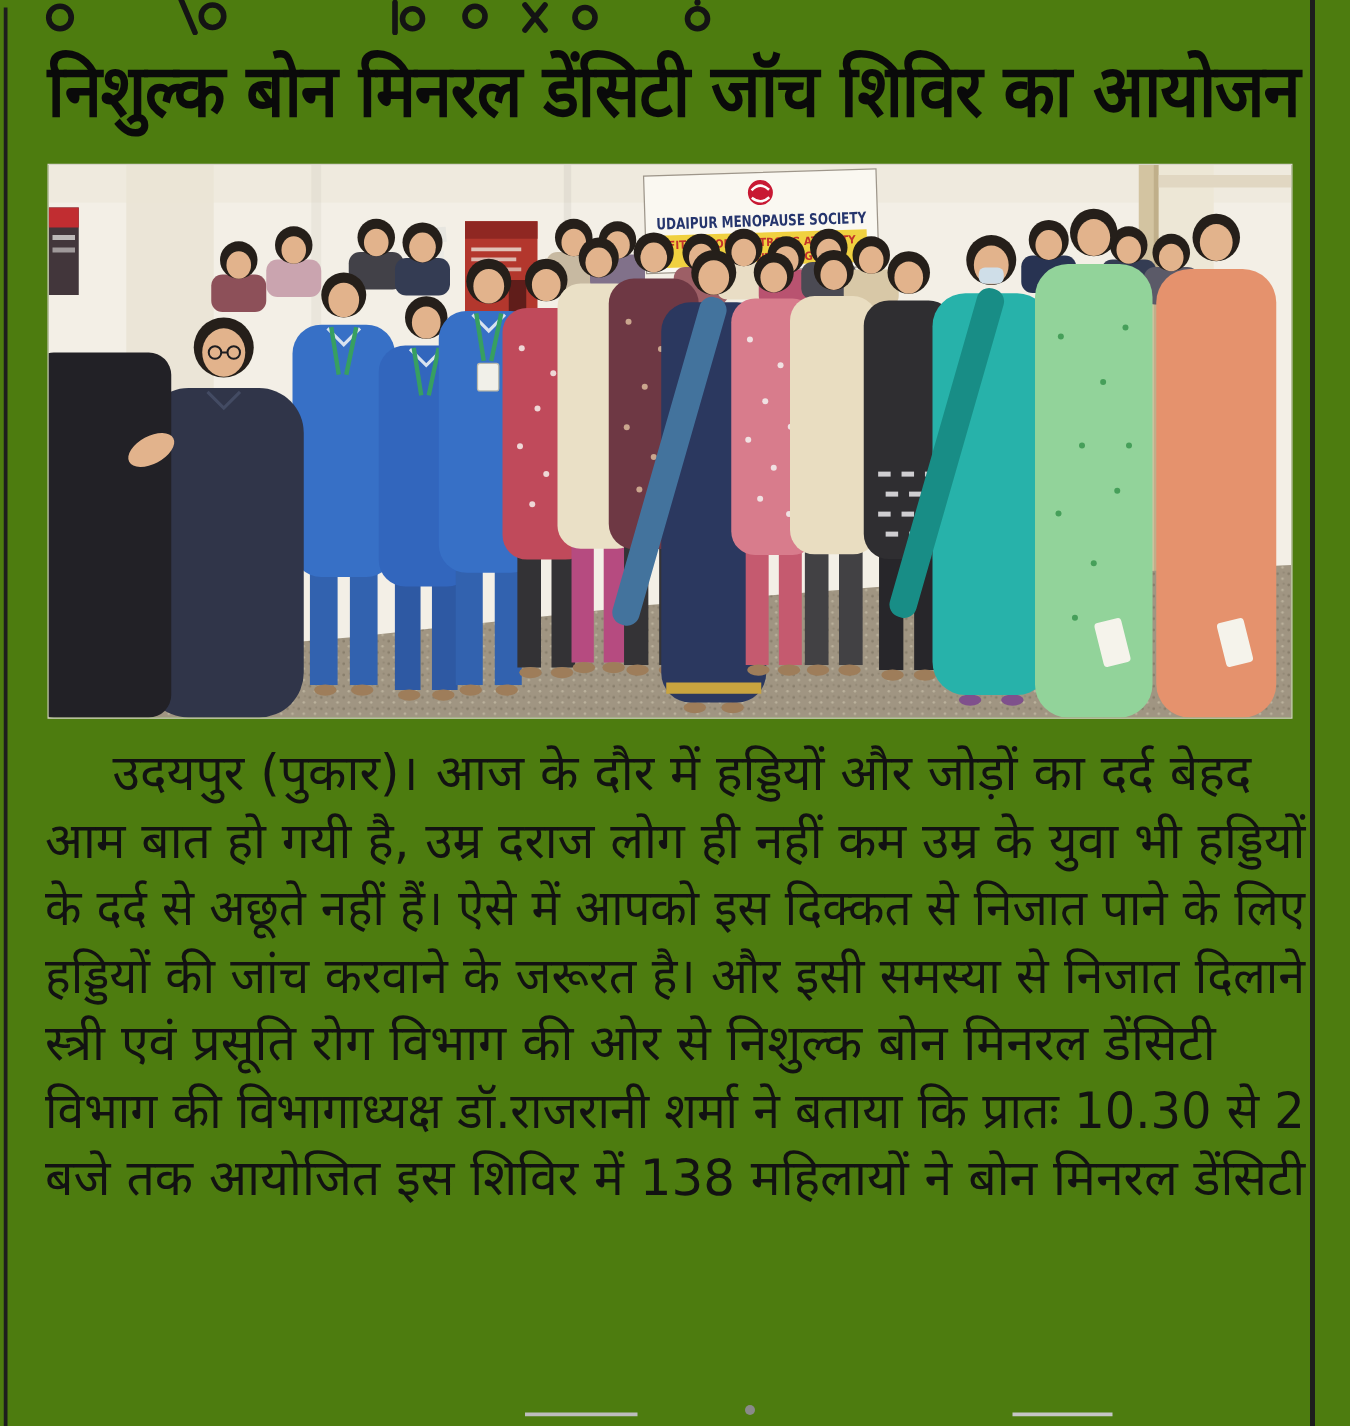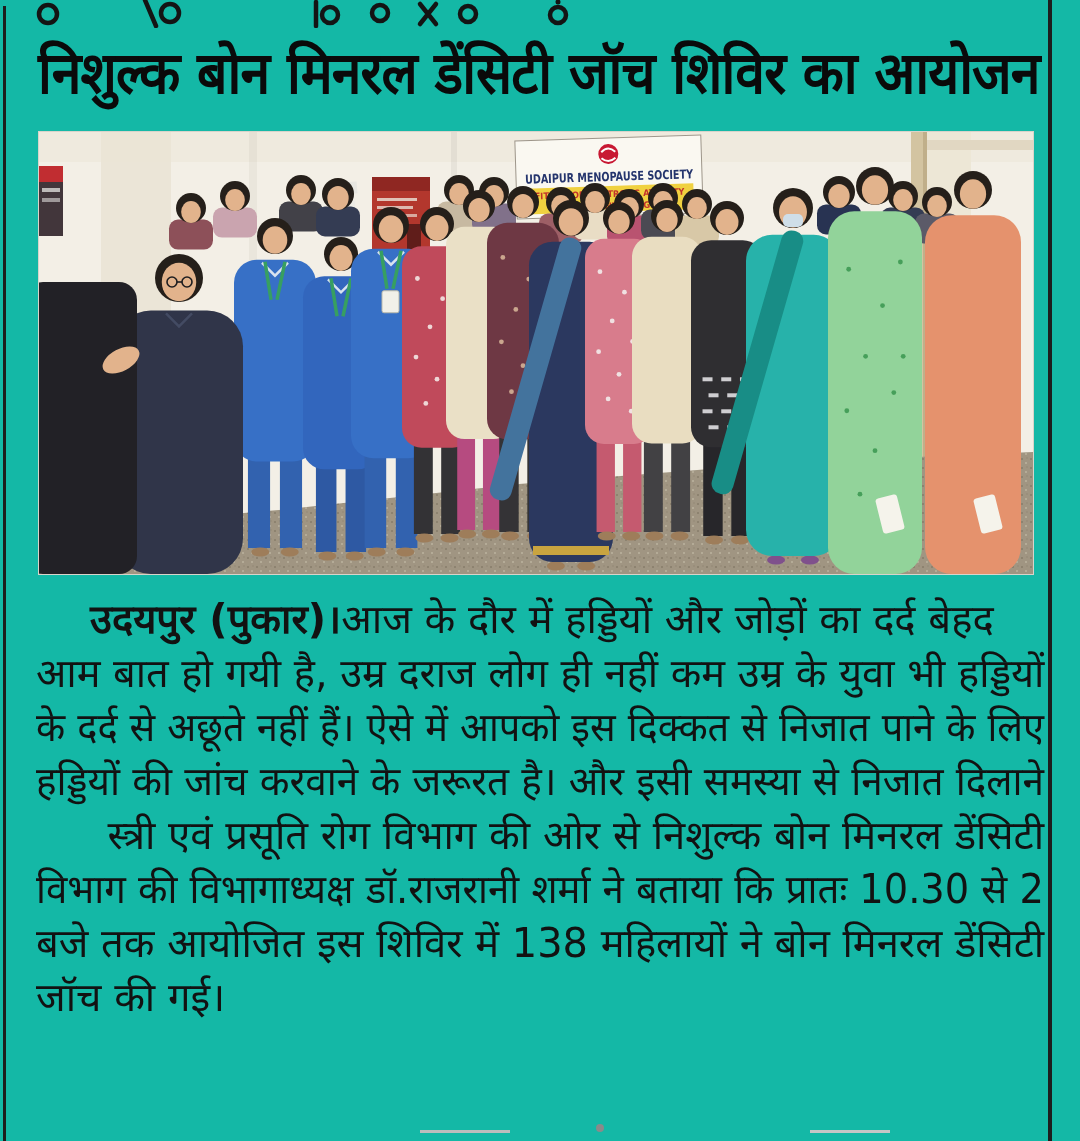--- a/index.html
+++ b/index.html
@@ -1,17 +1,17 @@
 <!DOCTYPE html>
 <html><head>
 <meta charset="utf-8">
 <style>
   html,body{margin:0;padding:0;background:#ffffff;}
   .sheet{
-    position:relative;width:1080px;height:1141px;background:#14b8a6;
+    position:relative;width:1080px;height:1141px;background:#4d7c0f;
     overflow:hidden;font-family:"DejaVu Sans",sans-serif;
   }
   .vrule{position:absolute;top:0;bottom:0;width:3px;background:#1d1d1d;}
   .vrule.left{left:3px;top:6px;}
   .vrule.right{left:1048px;width:4px;}
   #headline{
     position:absolute;left:38px;top:22px;width:1004px;height:102px;
     line-height:102px;font-size:58px;font-weight:700;color:#0a0a0a;
     white-space:nowrap;letter-spacing:-1px;transform-origin:left center;
   }
@@ -22,21 +22,21 @@
   #photo-svg{display:block;}
   #photo-svg text{font-family:"DejaVu Sans",sans-serif;}
   .article{
     position:absolute;left:36px;top:592px;width:1008px;color:#121212;
     font-size:40px;
   }
   .bodyline{
     height:54px;line-height:54px;white-space:nowrap;
     transform-origin:left center;
   }
-  .dateline{font-weight:700;}
+  .dateline{font-weight:400;margin-right:14px;}
   .indent{display:inline-block;width:54px;}
   .frag-top{position:absolute;left:30px;top:0;}
   .frag-bottom{position:absolute;left:0;top:1120px;}
 </style>
 </head>
 <body>
 
 <div class="sheet">
 
   <div class="vrule left"></div>
@@ -385,24 +385,23 @@
   </div>
 
   <div class="article">
     <div class="bodyline" style="transform: scaleX(1);">
       <span class="indent"></span><span class="dateline">उदयपुर (पुकार)।</span><span>आज के दौर में हड्डियों और जोड़ों का दर्द बेहद</span>
     </div>
     <div id="more-lines">
         <div class="bodyline" style="transform: scaleX(0.994083);">आम बात हो गयी है, उम्र दराज लोग ही नहीं कम उम्र के युवा भी हड्डियों</div>
         <div class="bodyline" style="transform: scaleX(0.949153);">के दर्द से अछूते नहीं हैं। ऐसे में आपको इस दिक्कत से निजात पाने के लिए</div>
         <div class="bodyline" style="transform: scaleX(0.966443);">हड्डियों की जांच करवाने के जरूरत है। और इसी समस्या से निजात दिलाने</div>
-        <div class="bodyline" style="transform: scaleX(1); text-align: right;">स्त्री एवं प्रसूति रोग विभाग की ओर से निशुल्क बोन मिनरल डेंसिटी</div>
+        <div class="bodyline" style="transform: scaleX(1);">स्त्री एवं प्रसूति रोग विभाग की ओर से निशुल्क बोन मिनरल डेंसिटी</div>
         <div class="bodyline" style="transform: scaleX(0.959087);">विभाग की विभागाध्यक्ष डॉ.राजरानी शर्मा ने बताया कि प्रातः 10.30 से 2</div>
         <div class="bodyline" style="transform: scaleX(0.99802);">बजे तक आयोजित इस शिविर में 138 महिलायों ने बोन मिनरल डेंसिटी</div>
-        <div class="bodyline" style="transform: scaleX(1);">जॉच की गई।</div>
       </div>
   </div>
 
   <svg class="frag-bottom" width="1080" height="21">
     <rect x="420" y="10" width="90" height="3" fill="#bdbdbd"></rect>
     <circle cx="600" cy="8" r="4" fill="#8a8a8a"></circle>
     <rect x="810" y="10" width="80" height="3" fill="#c6c6c6"></rect>
   </svg>
 
 </div>

